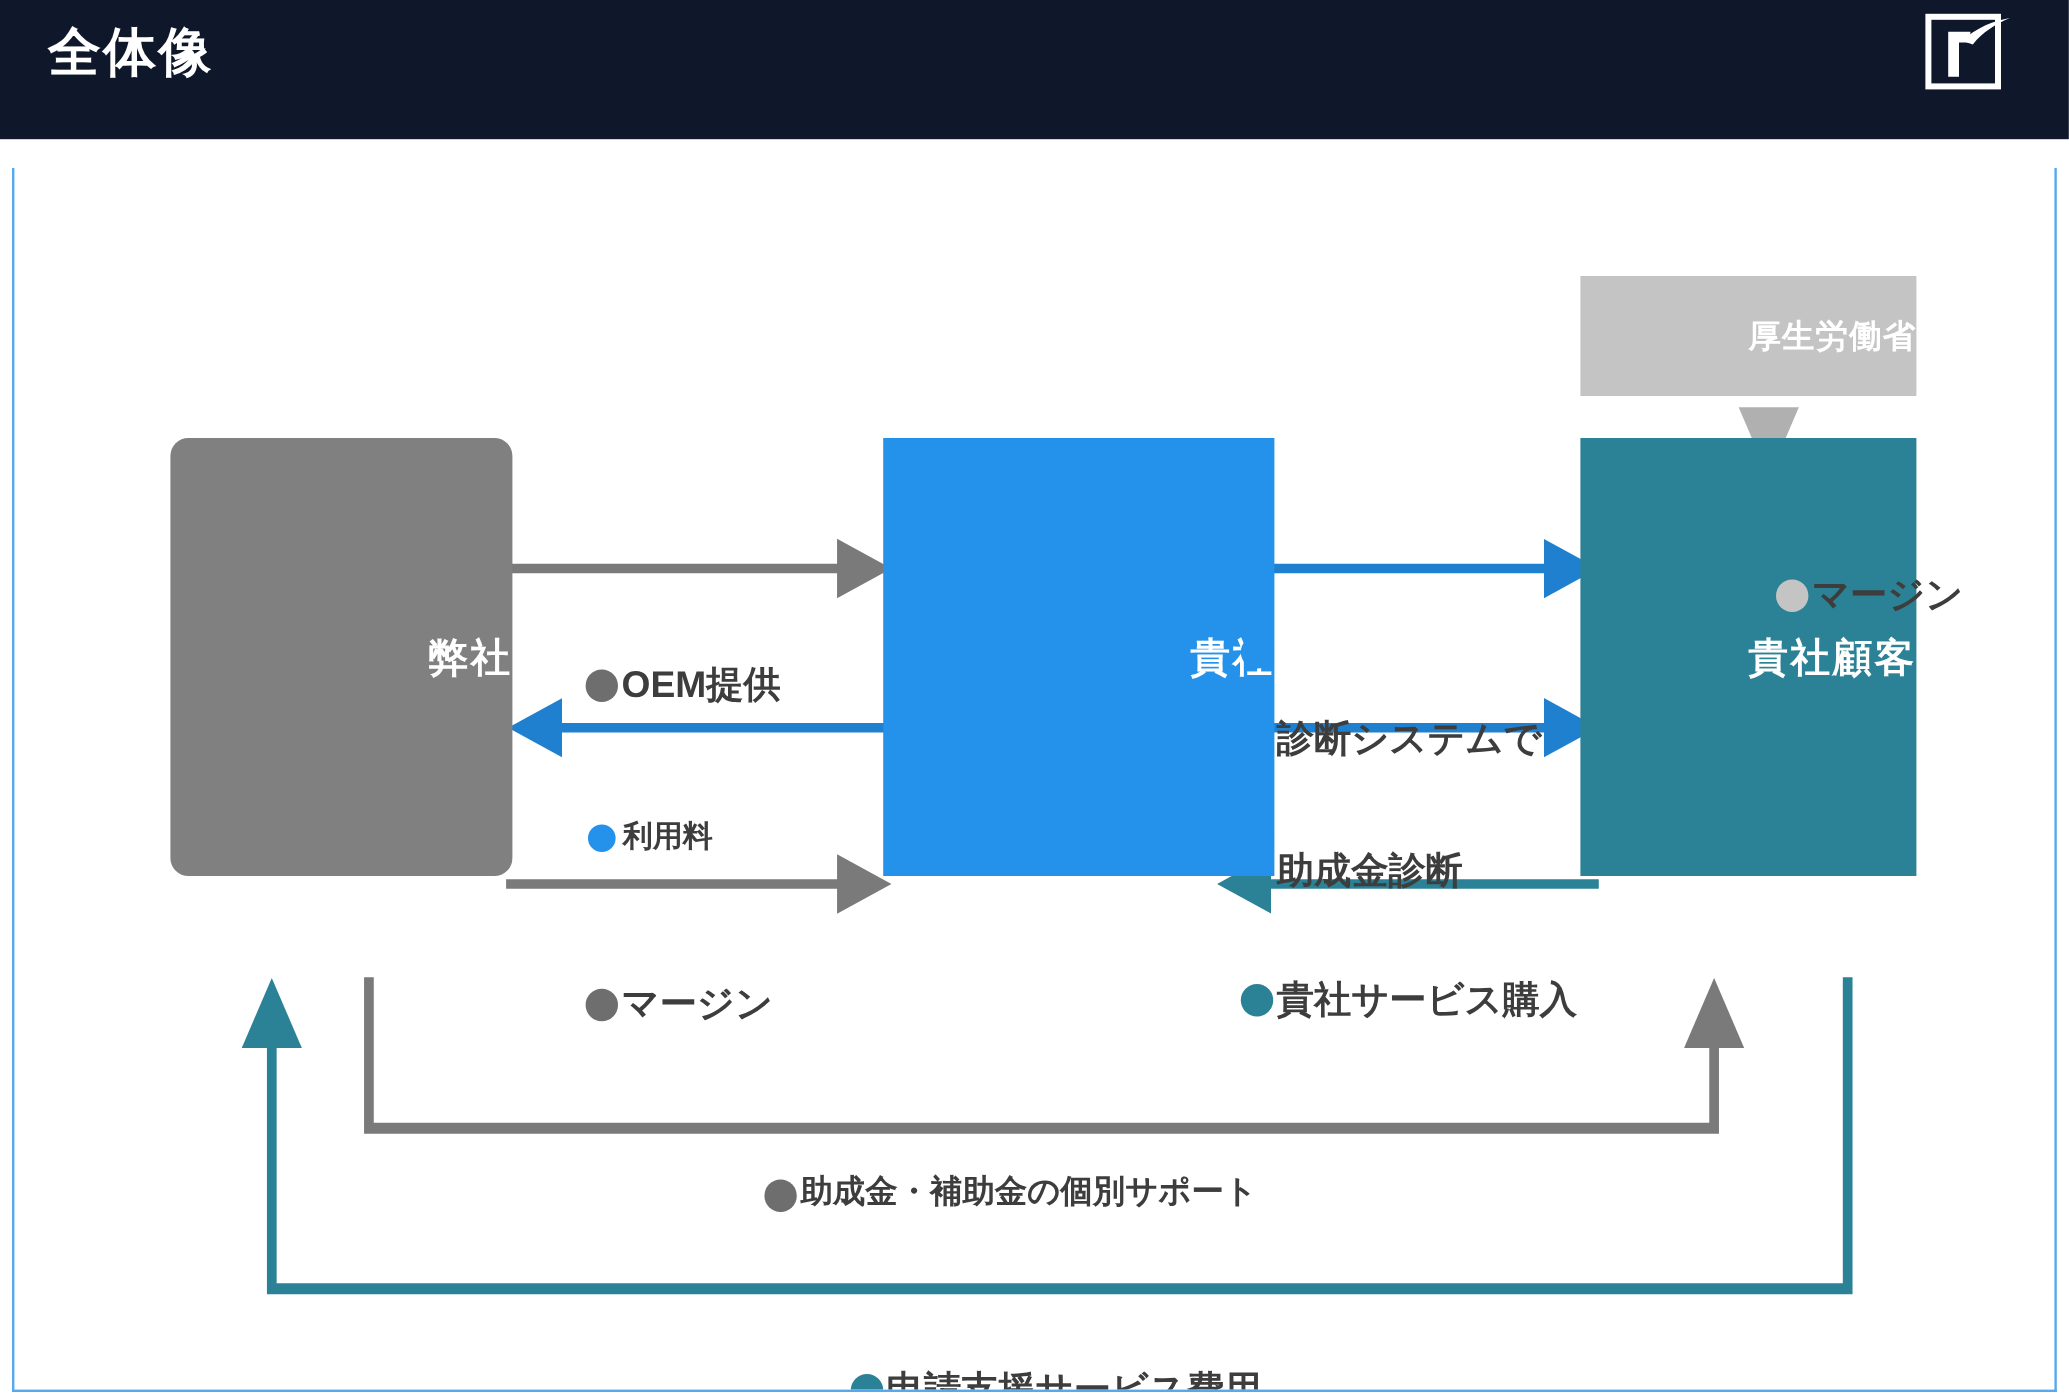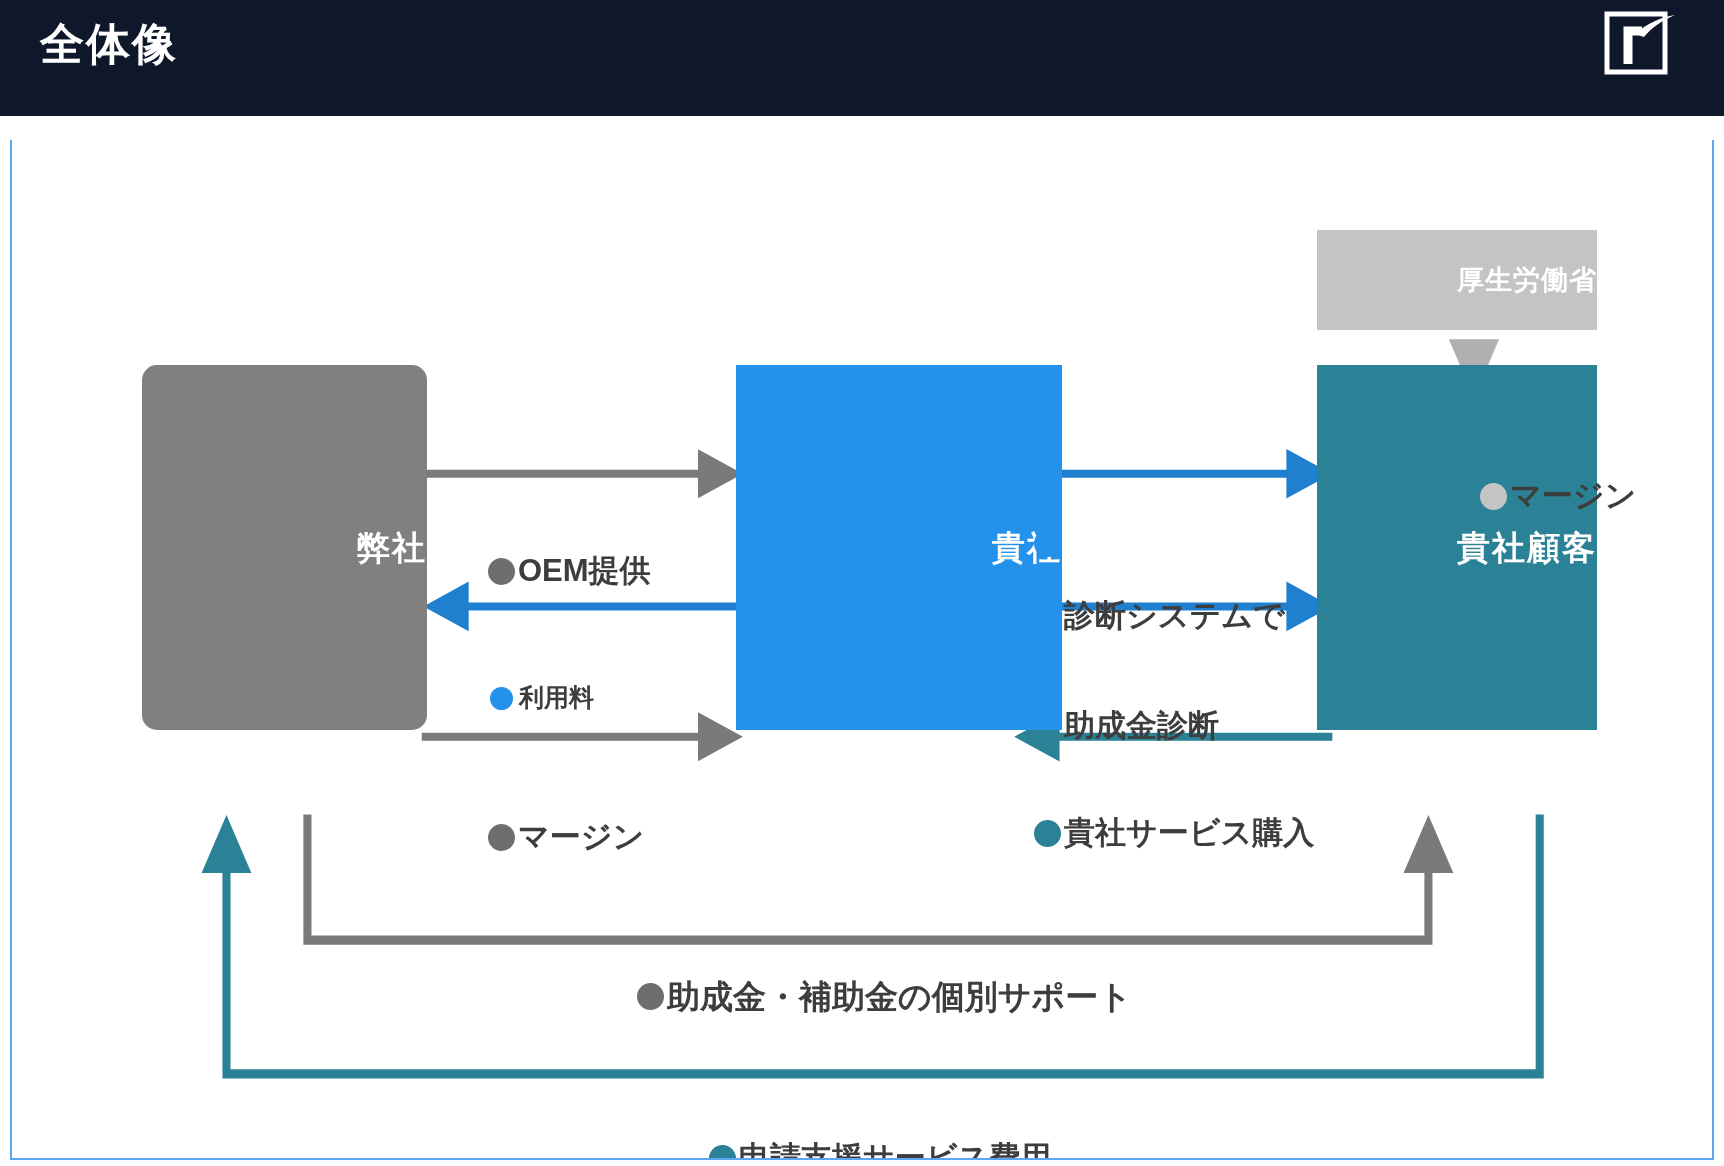--- a/index.html
+++ b/index.html
@@ -129,21 +129,21 @@
 
   .lbl-expand      { left: 1022px; top: 540px; font-size: 31px; }
   .lbl-expand .dot { width: 27px; height: 27px; background: #2491ea; margin-top: 5px; }
 
   .lbl-purchase      { left: 1022px; top: 675px; font-size: 31px; }
   .lbl-purchase .dot { width: 27px; height: 27px; background: #2b8296; margin-top: 5px; }
 
   .lbl-subsidy      { left: 1468px; top: 338px; font-size: 31px; }
   .lbl-subsidy .dot { width: 27px; height: 27px; background: #c4c4c4; margin-top: 5px; }
 
-  .lbl-support      { left: 625px; top: 838px; font-size: 33px; }
+  .lbl-support      { left: 625px; top: 838px; font-size: 27px; }
   .lbl-support .dot { width: 27px; height: 27px; background: #6e6e6e; margin-top: 5px; }
 
   .lbl-appfee      { left: 697px; top: 1000px; font-size: 31px; }
   .lbl-appfee .dot { width: 27px; height: 27px; background: #2b8296; margin-top: 5px; }
 
   
   .arrows {
     position: absolute;
     left: 0; top: 0;
     width: 1724px;

